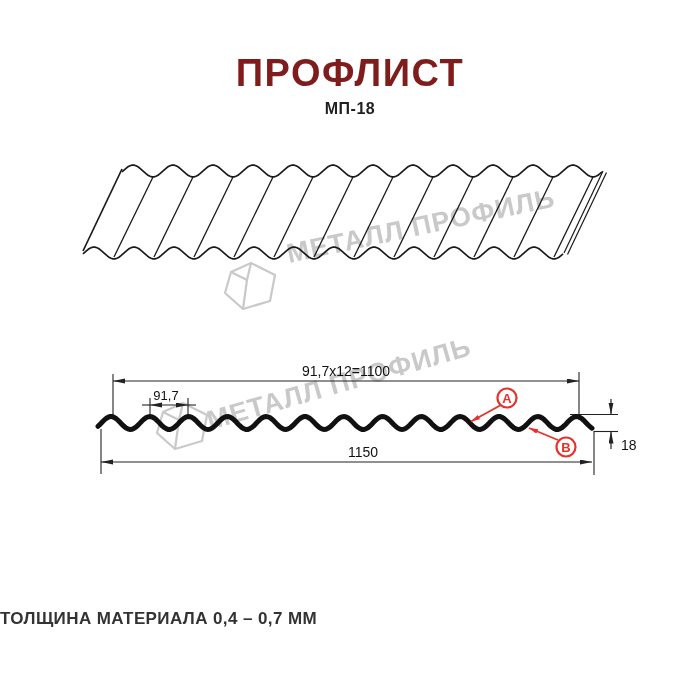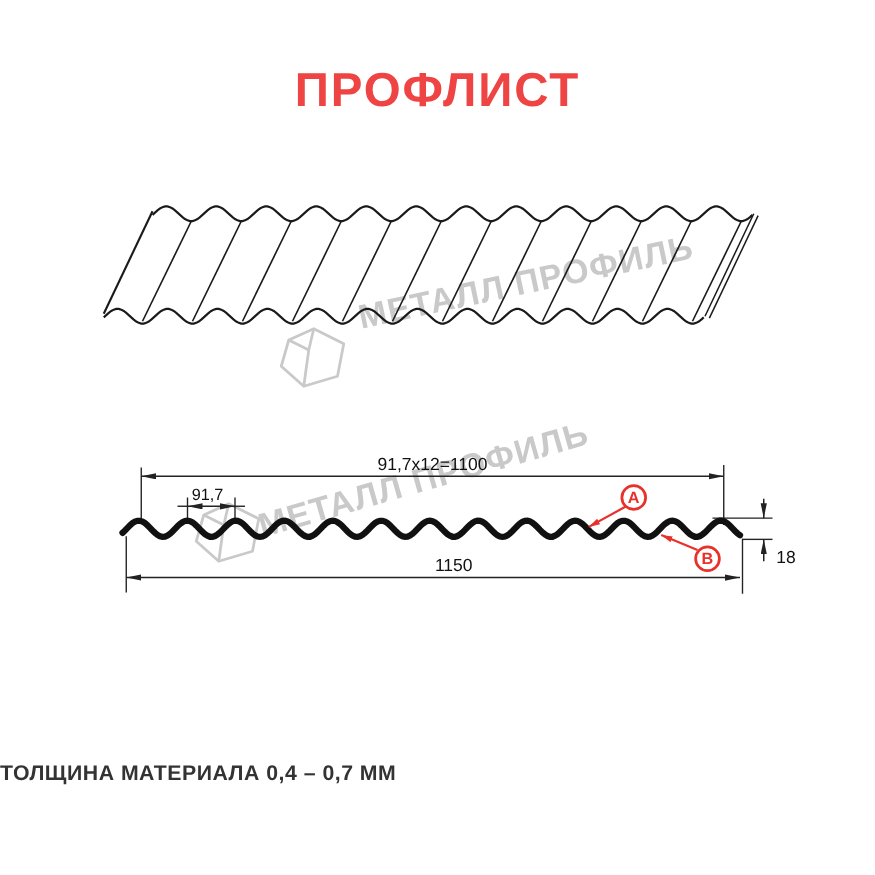--- a/index.html
+++ b/index.html
@@ -1,19 +1,19 @@
 <!DOCTYPE html>
 <html><head>
 <meta charset="utf-8">
 <style>
   html,body{margin:0;padding:0;background:#ffffff;}
   body{width:700px;height:700px;overflow:hidden;font-family:"Liberation Sans",sans-serif;}
   .stage{position:relative;width:700px;height:700px;background:#fff;}
   .title{position:absolute;top:52px;left:0;width:100%;text-align:center;
-         font-size:38px;font-weight:bold;letter-spacing:1.5px;color:#ef4444;}
+         font-size:38px;font-weight:bold;letter-spacing:1.5px;color:#7f1d1d;}
   .subtitle{position:absolute;top:100px;left:0;width:100%;text-align:center;
          font-size:16px;font-weight:bold;letter-spacing:.5px;color:#1f1f1f;}
   .footer-note{position:absolute;top:609px;left:0;width:100%;text-align:left;
          font-size:17px;font-weight:bold;letter-spacing:.4px;color:#333;}
   svg.canvas{position:absolute;left:0;top:0;}
   .wm-text{font-size:27px;font-weight:bold;fill:#c9c9c9;letter-spacing:1px;}
   .wm-shape{fill:none;stroke:#c9c9c9;stroke-width:2.2;stroke-linejoin:round;}
   .edge{stroke:#1a1a1a;stroke-width:1.7;fill:none;}
   .edge-thin{stroke:#1a1a1a;stroke-width:1.2;fill:none;}
   .groove{stroke:#1a1a1a;stroke-width:1.3;}
@@ -25,20 +25,21 @@
   .red-line{stroke:#e8312a;stroke-width:1.8;}
   .red-circle{fill:none;stroke:#e8312a;stroke-width:2.2;}
   .red-text{font-size:13px;font-weight:bold;fill:#e8312a;}
 </style>
 </head>
 <body>
 
 <div class="stage">
 
   <div class="title">ПРОФЛИСТ</div>
+  <div class="subtitle">МП-18</div>
 
   <svg class="canvas" width="700" height="700" viewBox="0 0 700 700">
     <defs>
       <marker id="arrB" markerWidth="13" markerHeight="6" refX="12" refY="2.5" orient="auto-start-reverse" markerUnits="userSpaceOnUse">
         <path d="M0,0 L12,2.5 L0,5 Z" fill="#222"></path>
       </marker>
       <marker id="arrR" markerWidth="10" markerHeight="6" refX="9" refY="2.5" orient="auto-start-reverse" markerUnits="userSpaceOnUse">
         <path d="M0,0 L9,2.5 L0,5 Z" fill="#e8312a"></path>
       </marker>
       <g id="mp-logo">

